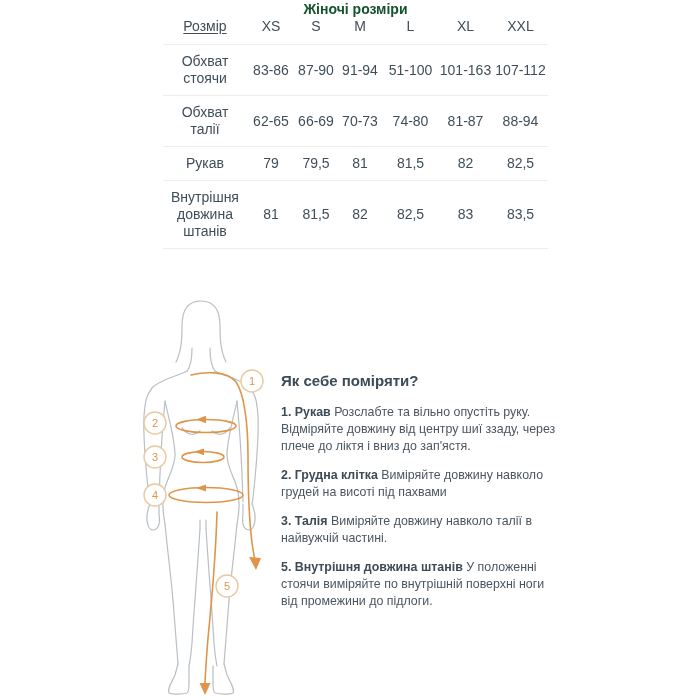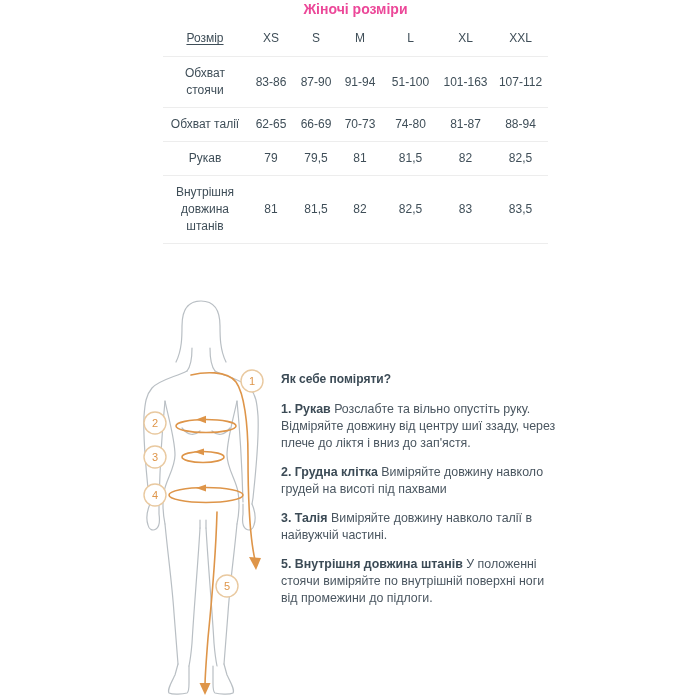--- a/index.html
+++ b/index.html
@@ -2,37 +2,37 @@
 <html><head>
 <meta charset="utf-8">
 <style>
   html,body { margin:0; padding:0; background:#fff; }
   .page {
     position:relative; width:700px; height:700px; background:#ffffff;
     font-family:"Liberation Sans", sans-serif; color:#3f4e58; overflow:hidden;
   }
   .title {
     position:absolute; top:1px; left:163px; width:385px; text-align:center;
-    font-size:14px; font-weight:bold; color:#ec4899;
+    font-size:14px; font-weight:bold; color:#14532d;
   }
   
-  .size-table { position:absolute; top:24px; left:163px; width:385px; font-size:12px; }
+  .size-table { position:absolute; top:12px; left:163px; width:385px; font-size:14px; }
   .tr {
     display:grid; grid-template-columns:84px 48px 42px 46px 55px 55px 55px;
     align-items:center; border-bottom:1px solid #ededed; padding:8px 0;
   }
   .tr.thead { border-bottom:1px solid #ededed; padding:6px 0 9px 0; }
   .td { text-align:center; line-height:17px; }
   .td.lbl { padding:0 4px; }
   .hdr-label { text-decoration:underline; text-underline-offset:2px; }
   
   .figure-wrap { position:absolute; left:135px; top:298px; width:140px; height:400px; }
   
   .instructions { position:absolute; left:281px; top:372px; width:277px; }
-  .instructions h2 { margin:0 0 15px 0; font-size:12px; font-weight:bold; color:#3c4b56; }
+  .instructions h2 { margin:0 0 15px 0; font-size:15px; font-weight:bold; color:#3c4b56; }
   .instr-item { margin:0 0 12px 0; font-size:12.4px; line-height:17px; color:#4a5660; }
   .instr-item b { color:#3c4b56; }
 </style>
 </head>
 <body>
 
 <div class="page">
 
   <div class="title">Жіночі розміри</div>
 

